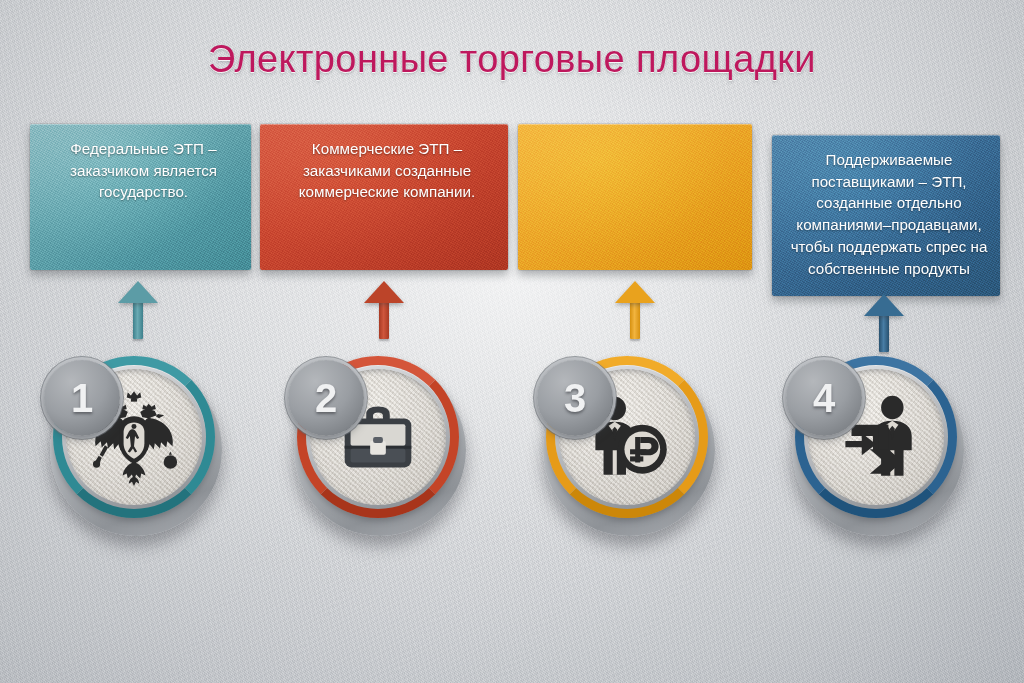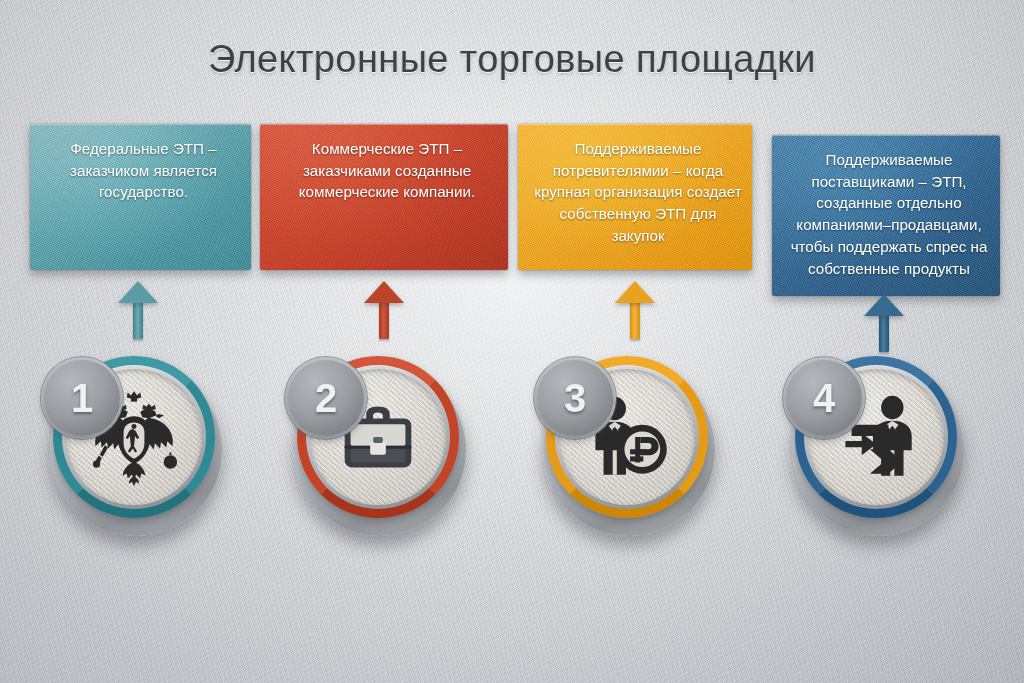--- a/index.html
+++ b/index.html
@@ -29,21 +29,21 @@
 
   
   #page-title {
     position: absolute;
     left: 0;
     top: 38px;
     width: 1024px;
     text-align: center;
     font-size: 38px;
     letter-spacing: 0.4px;
-    color: #404040;
+    color: #be185d;
     font-weight: 400;
     text-shadow: 0 1px 0 rgba(255,255,255,0.85), 0 2px 3px rgba(90,95,100,0.35);
   }
 
   
   .card {
     position: absolute;
     box-sizing: border-box;
     padding: 14px 10px 12px 16px;
     text-align: center;
@@ -214,21 +214,20 @@
     <div class="card-text">Федеральные ЭТП – заказчиком является государство.</div>
   </div>
 
   <div class="card" id="card-2">
     <div class="card-texture"></div>
     <div class="card-text">Коммерческие ЭТП – заказчиками созданные коммерческие компании.</div>
   </div>
 
   <div class="card" id="card-3">
     <div class="card-texture"></div>
-    <div class="card-text">Поддерживаемые потревителямии – когда крупная организация создает собственную ЭТП для закупок</div>
   </div>
 
   <div class="card" id="card-4">
     <div class="card-texture"></div>
     <div class="card-text">Поддерживаемые поставщиками – ЭТП, созданные отдельно компаниями–продавцами, чтобы поддержать спрес на собственные продукты</div>
   </div>
 
   <div class="arrow" id="arrow-1">
     <div class="shaft"></div>
     <div class="head"></div>

